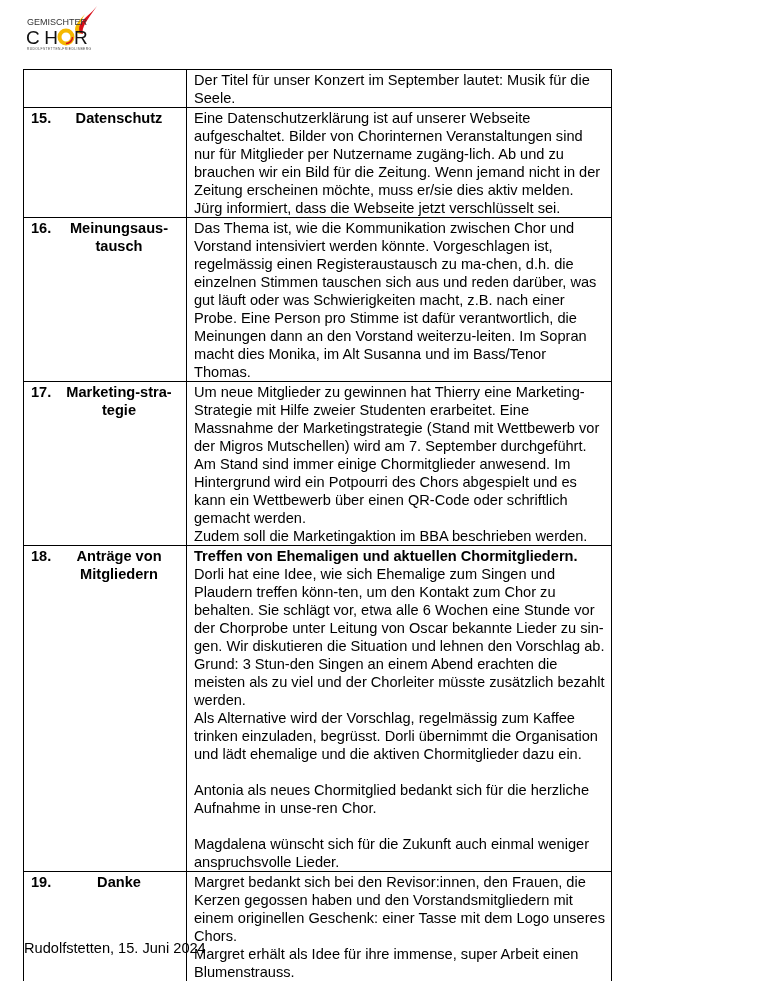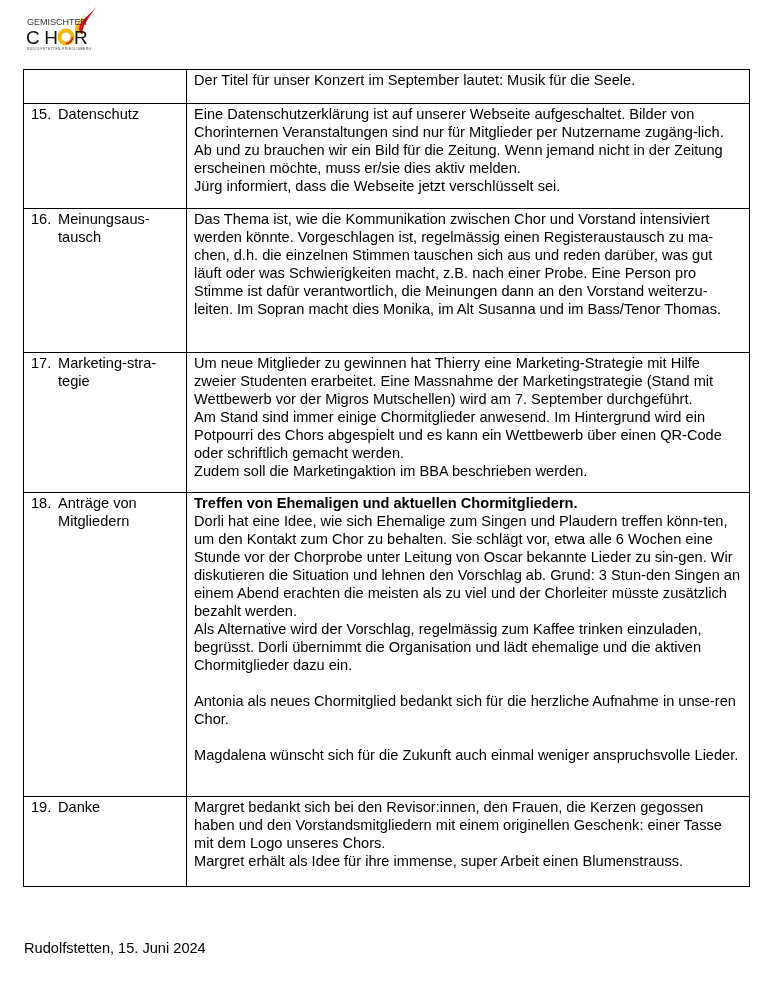--- a/index.html
+++ b/index.html
@@ -21,46 +21,47 @@
       top: 4px;
       width: 80px;
       height: 48px;
     }
     .logo svg { display: block; }
 
     table.minutes {
       position: absolute;
       left: 23px;
       top: 69px;
-      width: 727px;
+      width: 589px;
       border-collapse: collapse;
       table-layout: fixed;
       padding-left: 14px;
     }
     table.minutes td {
       border: 1.4px solid #000;
       vertical-align: top;
       font-size: 14.6px;
       line-height: 18px;
       padding: 1px 6px 0 7px;
     }
     td.label-cell {
       width: 149px;
-      font-weight: normal;
+      font-weight: bold;
       padding-left: 8px;
     }
     .label-inner {
       display: flex;
     }
     .label-num {
       width: 27px;
       flex: none;
     }
     .label-text {
       flex: 1;
+      text-align: center;
     }
     td.content-cell p {
       margin: 0;
     }
     td.content-cell .heading {
       font-weight: bold;
     }
     .gap { height: 18px; }
 
     .footer {

